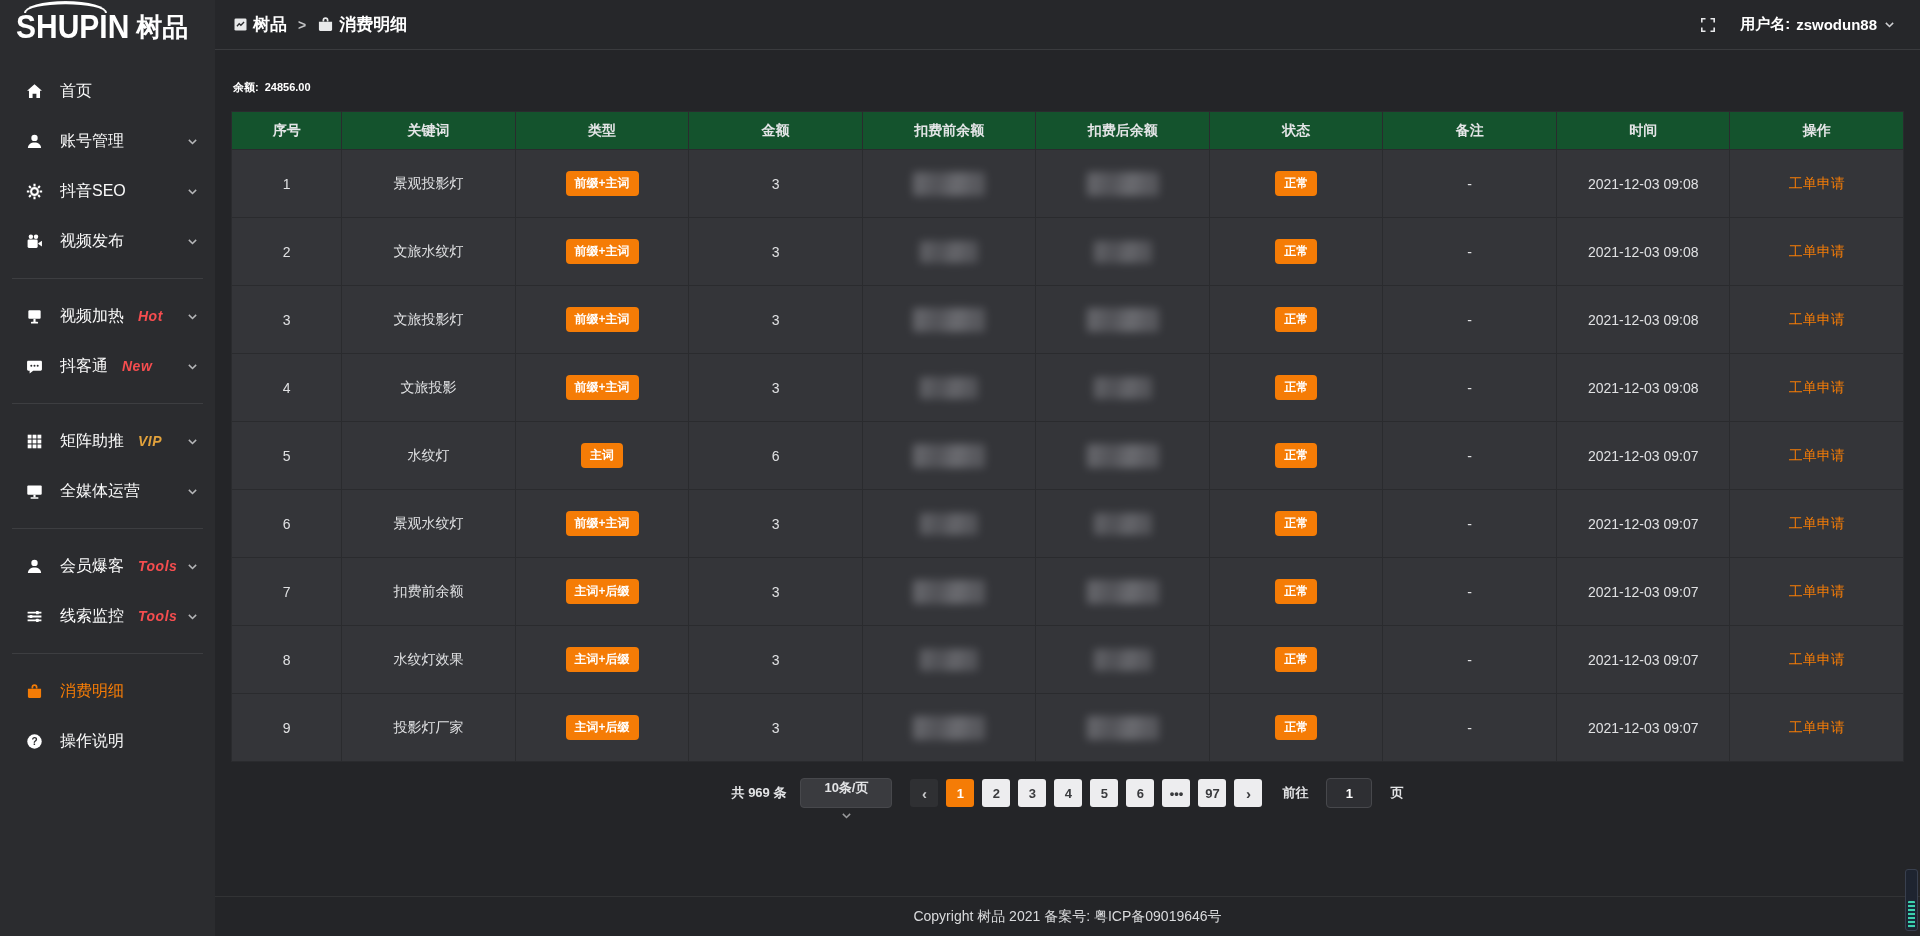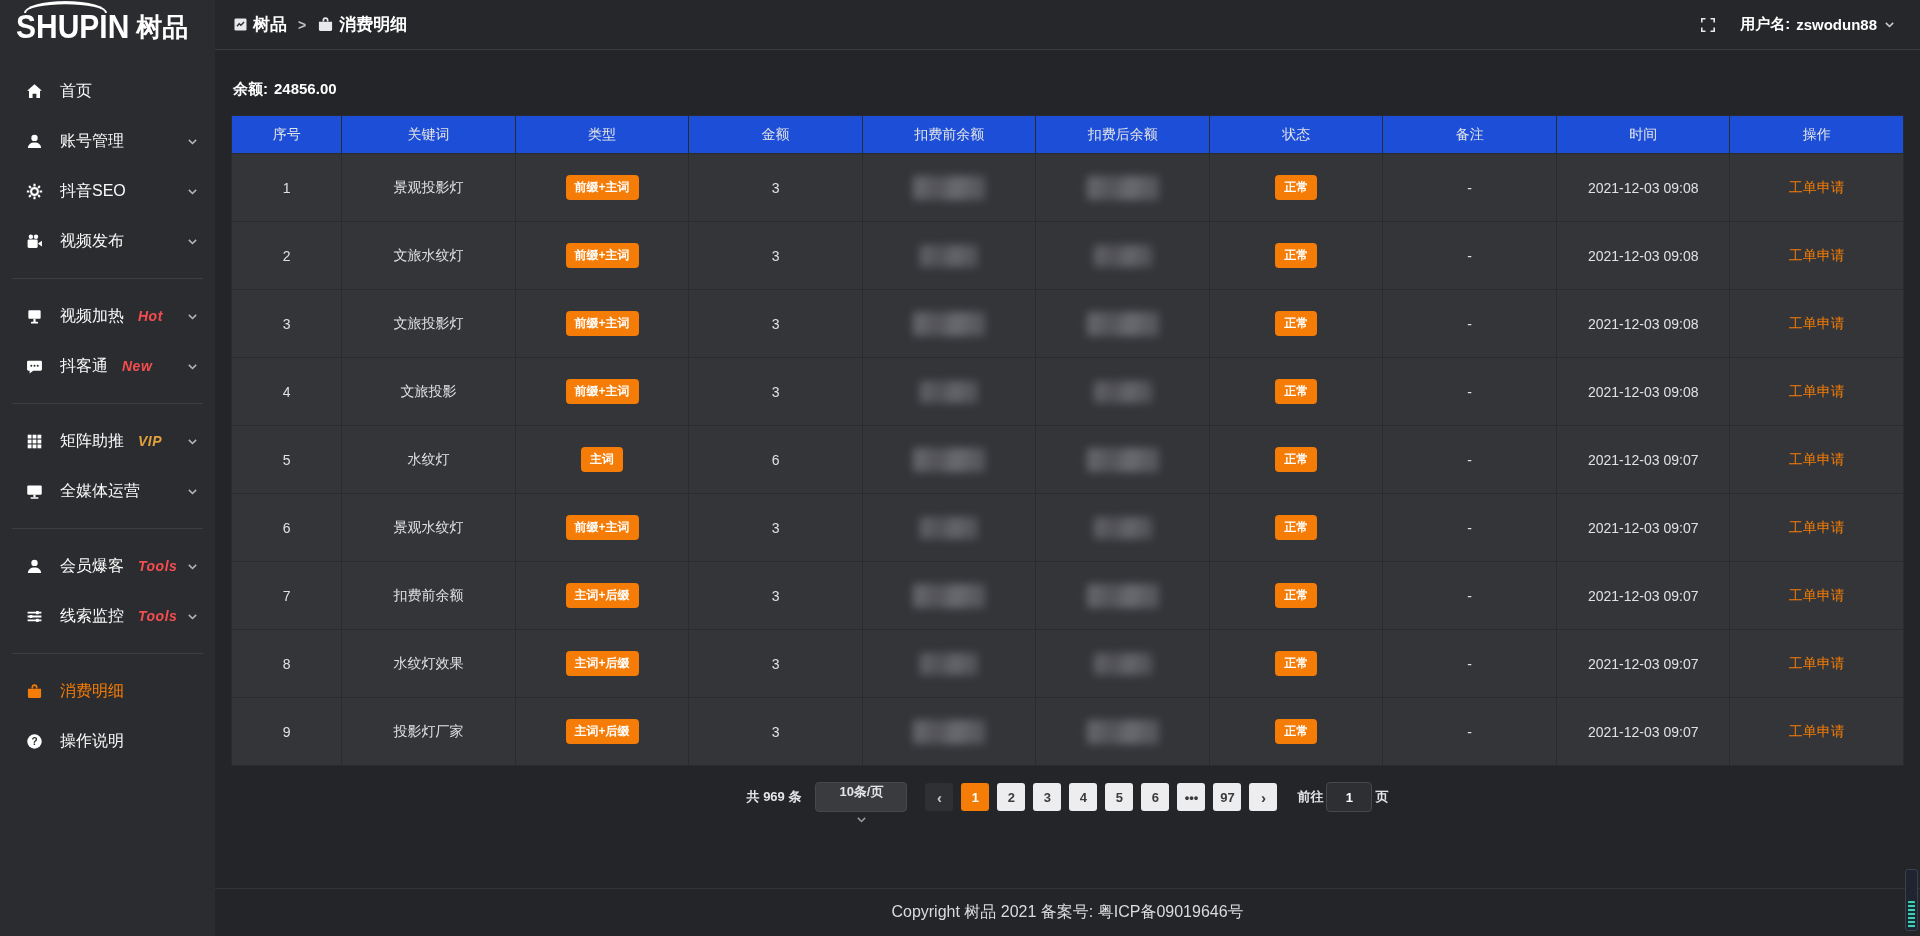--- a/index.html
+++ b/index.html
@@ -31,51 +31,51 @@
   .bc-item { display:flex; align-items:center; gap:5px; cursor:pointer; color:#fff; }
   .bc-icon { display:flex; color:#e8e9ea; }
   .bc-sep { color:#c2c3c5; font-size:14px; font-weight:bold; padding:0 2px; }
   .topbar-right { margin-left:auto; display:flex; align-items:center; gap:14px; font-size:15px; font-weight:bold; color:#fff; }
   .fs-icon { display:flex; color:#e6e7e9; cursor:pointer; margin-right:10px; }
   .user-wrap { display:flex; align-items:center; gap:6px; cursor:pointer; }
   .user-chev { display:flex; color:#cfd0d2; }
 
   
   .content { flex:1; padding:0 16px; }
-  .balance { margin:30px 2px 16px 2px; font-size:15px; font-weight:bold; color:#fff; }
+  .balance { margin:30px 2px 16px 2px; font-size:11px; font-weight:bold; color:#fff; }
   .balance-value { margin-left:6px; }
 
   table { width:100%; border-collapse:collapse; table-layout:fixed; background:#343539; }
-  th { height:38px; background:#1d4ed8; font-size:14px; font-weight:normal; color:#e4e5e7; border:1px solid #2a2b2e; text-align:center; }
+  th { height:38px; background:#14532d; font-size:14px; font-weight:bold; color:#e4e5e7; border:1px solid #2a2b2e; text-align:center; }
   td { height:68px; border:1px solid #2a2b2e; text-align:center; font-size:14px; color:#e0e1e3; vertical-align:middle; }
   .badge { display:inline-block; background:#f57c06; color:#fff; font-size:12px; font-weight:bold; padding:5px 9px; border-radius:4px; line-height:1.2; }
   .action-link { color:#f57c06; cursor:pointer; font-size:14px; }
   .blur-block { width:72px; height:24px; margin:0 auto; border-radius:3px; filter:blur(4px); opacity:.5;
                 background:linear-gradient(100deg,#94949a 10%,#6e6e74 35%,#a2a2a8 60%,#7a7a80 85%); }
   tr:nth-child(even) .blur-block { width:58px; height:22px; opacity:.45; }
 
   
   .pagination { display:flex; align-items:center; justify-content:center; gap:8px; margin-top:16px; font-size:13px; color:#e3e4e6; }
   .pg-total { font-weight:bold; margin-right:6px; }
   .pg-select { display:flex; align-items:center; justify-content:space-between; gap:12px; background:#3a3b3f; border:1px solid #47484c;
                border-radius:4px; height:30px; padding:0 10px; min-width:92px; cursor:pointer; font-weight:bold; margin-right:10px;flex-direction:column; }
   .pg-select .sel-chev { display:flex; color:#9a9b9d; }
   .pg-btn { min-width:28px; height:28px; padding:0 6px; border:none; border-radius:3px; background:#ededef; color:#3a3b3e;
             font-size:13px; font-weight:bold; cursor:pointer; display:inline-flex; align-items:center; justify-content:center;
             font-family:"Liberation Sans","DejaVu Sans",sans-serif; }
   .pg-btn.active { background:#f57c06; color:#fff; }
   .pg-btn.prev { background:#2f3033; color:#c8c9cb; }
   .pg-btn.arrow { font-size:15px; }
-  .goto { display:flex; align-items:center; gap:3px; margin-left:12px; font-weight:bold; }
+  .goto { display:flex; align-items:center; gap:18px; margin-left:12px; font-weight:bold; }
   .goto-input { width:46px; height:30px; background:#2e2f33; border:1px solid #47484c; border-radius:4px; color:#fff;
                 text-align:center; font-size:13px; font-weight:bold; font-family:"Liberation Sans","DejaVu Sans",sans-serif; }
 
   
-  .footer { height:48px; border-top:1px solid #323335; display:flex; align-items:center; justify-content:center;
-            font-size:16px; color:#dadbdd; background:#242528; }
+  .footer { height:40px; border-top:1px solid #323335; display:flex; align-items:center; justify-content:center;
+            font-size:14px; color:#dadbdd; background:#242528; }
 
   
   .floating-widget { position:absolute; right:2px; bottom:5px; width:13px; height:62px; background:#1e2430;
                      border:1px solid #39404f; border-radius:3px; z-index:5; }
   .floating-widget::after { content:''; position:absolute; left:2px; right:2px; bottom:2px; height:27px;
                             background:repeating-linear-gradient(180deg,#3ed3ae 0 2px,#16303f 2px 4px); border-radius:1px; }
 </style>
 </head>
 <body>
 

